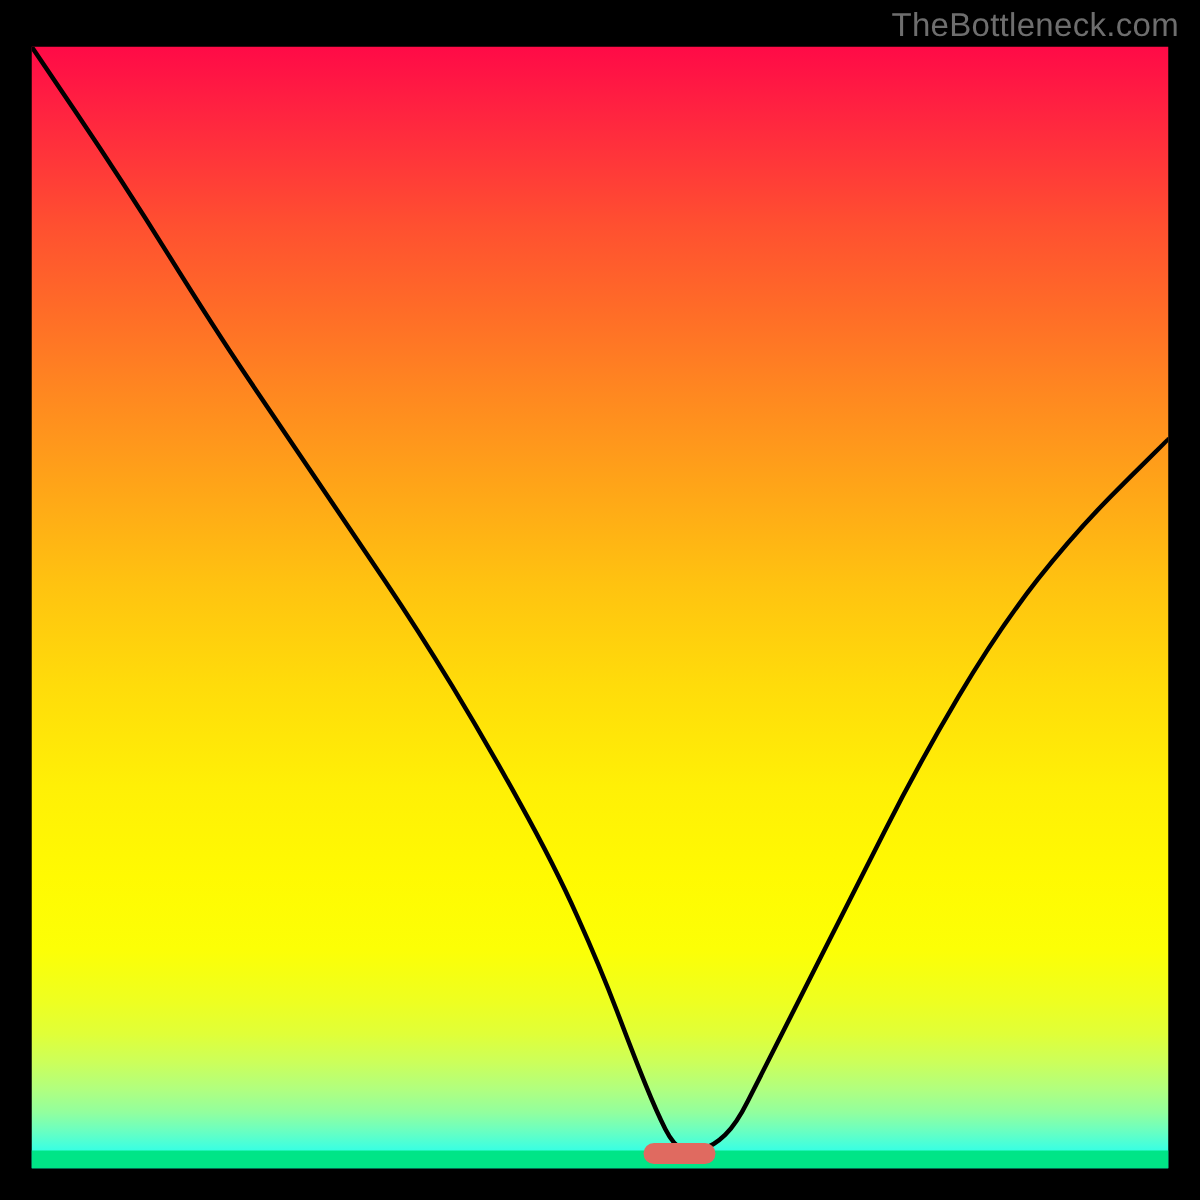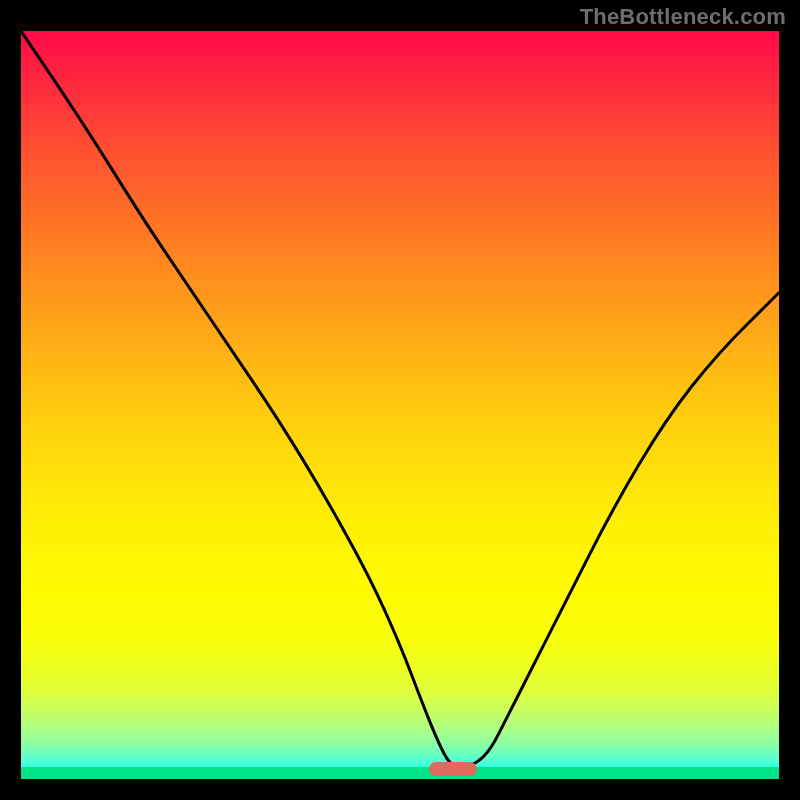--- a/index.html
+++ b/index.html
@@ -70,21 +70,21 @@
     height: 14px;
     border-radius: 7px;
     background: #e06a60;
   }
   .watermark {
     position: absolute;
     top: 4px;
     right: 14px;
     font-family: Arial, Helvetica, sans-serif;
     font-size: 22px;
-    font-weight: 700;
+    font-weight: 400;
     color: #6e6e6e;
     letter-spacing: 0.2px;
   }
   svg.curve {
     position: absolute;
     left: 0;
     top: 0;
     width: 100%;
     height: 100%;
   }

